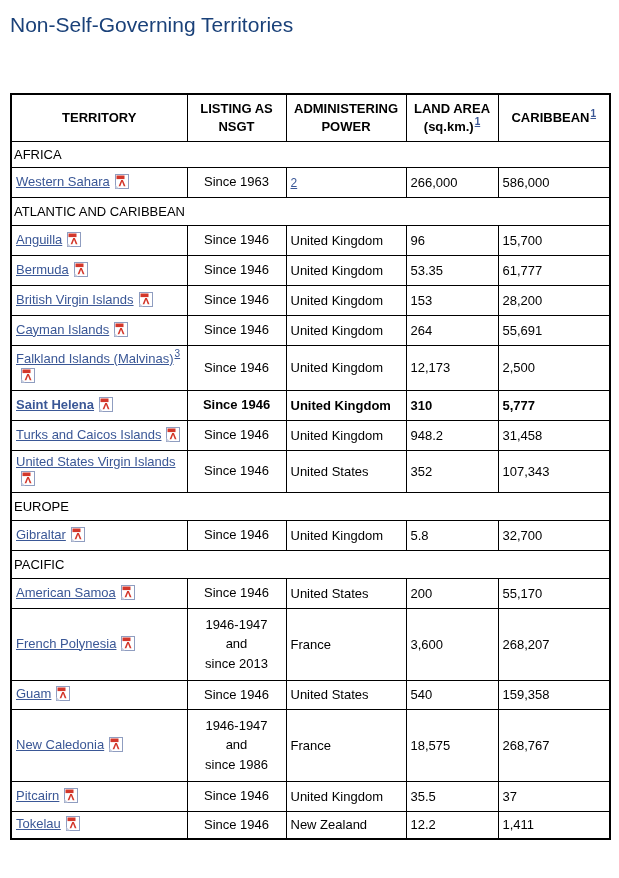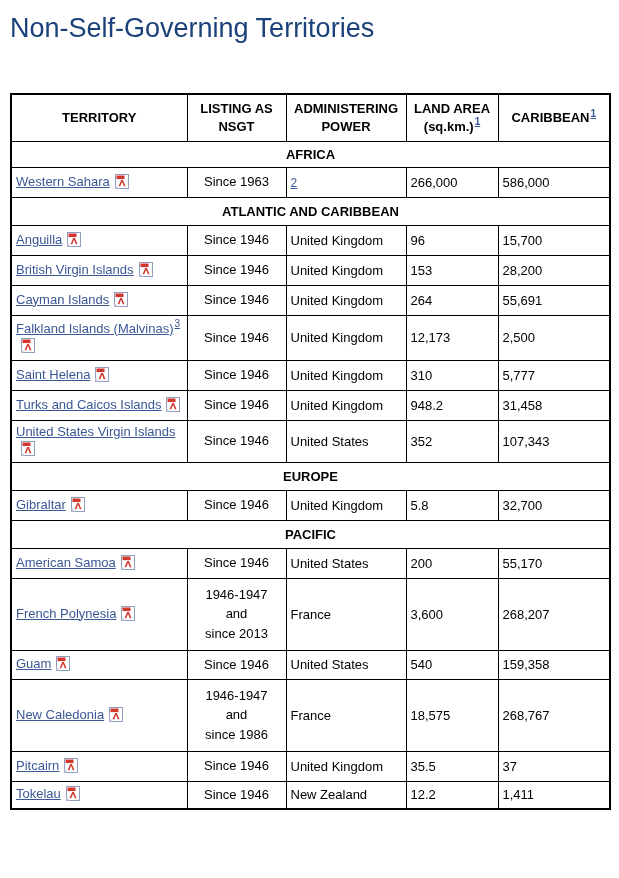--- a/index.html
+++ b/index.html
@@ -11,21 +11,21 @@
   }
   *{box-sizing:border-box;}
   html,body{margin:0;padding:0;}
   body{
     width:619px;height:878px;background:#ffffff;
     font-family:"Liberation Sans",sans-serif;
     position:relative;overflow:hidden;
   }
   .page-title{
     margin:13px 10px 0 10px;
-    font-size:27px;
+    font-size:21px;
     font-weight:400;
     color:var(--title-blue);
     letter-spacing:0;
   }
   table.nsgt{
     position:absolute;left:10px;top:93px;
     width:599px;
     border-collapse:collapse;
     table-layout:fixed;
     border:2px solid var(--border-black);
@@ -34,21 +34,21 @@
     border:1px solid var(--border-black);
     font-size:13px;color:#000;
     padding:2px 4px;
     vertical-align:middle;
   }
   table.nsgt th{
     font-weight:700;text-align:center;
     height:47px;line-height:1.35;padding:2px 5px;
   }
   tr.section-row td{
-    font-weight:700;text-align:center;padding:4px 2px;
+    font-weight:400;padding:4px 2px;
   }
   td.c-territory{text-align:left;padding-left:7px;padding-right:2px;line-height:1.3;}
   td.c-listing{text-align:center;line-height:1.5;}
   td.c-power{text-align:left;padding-left:8px;}
   td.c-num{text-align:left;padding-left:8px;}
   a{color:var(--link-blue);text-decoration:underline;cursor:pointer;}
   a.fn{
     font-size:10px;vertical-align:super;line-height:0;
     margin-left:1px;
   }
@@ -109,20 +109,32 @@
               <rect x="1.5" y="1.5" width="8" height="3.6" fill="#d3372b"></rect>
               <path d="M3.6 12.3 L6.2 5.9 L7.9 5.9 L10.5 12.3 L8.8 12.3 L7.05 7.7 L5.3 12.3 Z" fill="#d3372b"></path>
               <path d="M0.5 14.5 L4 14.5 L0.5 11 Z" fill="#c9d0e0"></path>
             </svg></span></td>
         <td class="c-listing">Since 1946</td>
         <td class="c-power">United Kingdom</td>
         <td class="c-num">96</td>
         <td class="c-num">15,700</td>
       </tr>
       <tr style="height: 30px;">
+        <td class="c-territory"><a href="#" class="t-link">Bermuda</a><span class="pdficon"><svg width="14" height="15" viewBox="0 0 14 15">
+              <rect x="0.5" y="0.5" width="13" height="14" fill="#ffffff" stroke="#8f9dc0"></rect>
+              <rect x="1.5" y="1.5" width="8" height="3.6" fill="#d3372b"></rect>
+              <path d="M3.6 12.3 L6.2 5.9 L7.9 5.9 L10.5 12.3 L8.8 12.3 L7.05 7.7 L5.3 12.3 Z" fill="#d3372b"></path>
+              <path d="M0.5 14.5 L4 14.5 L0.5 11 Z" fill="#c9d0e0"></path>
+            </svg></span></td>
+        <td class="c-listing">Since 1946</td>
+        <td class="c-power">United Kingdom</td>
+        <td class="c-num">53.35</td>
+        <td class="c-num">61,777</td>
+      </tr>
+      <tr style="height: 30px;">
         <td class="c-territory"><a href="#" class="t-link">British Virgin Islands</a><span class="pdficon"><svg width="14" height="15" viewBox="0 0 14 15">
               <rect x="0.5" y="0.5" width="13" height="14" fill="#ffffff" stroke="#8f9dc0"></rect>
               <rect x="1.5" y="1.5" width="8" height="3.6" fill="#d3372b"></rect>
               <path d="M3.6 12.3 L6.2 5.9 L7.9 5.9 L10.5 12.3 L8.8 12.3 L7.05 7.7 L5.3 12.3 Z" fill="#d3372b"></path>
               <path d="M0.5 14.5 L4 14.5 L0.5 11 Z" fill="#c9d0e0"></path>
             </svg></span></td>
         <td class="c-listing">Since 1946</td>
         <td class="c-power">United Kingdom</td>
         <td class="c-num">153</td>
         <td class="c-num">28,200</td>
@@ -144,21 +156,21 @@
               <rect x="0.5" y="0.5" width="13" height="14" fill="#ffffff" stroke="#8f9dc0"></rect>
               <rect x="1.5" y="1.5" width="8" height="3.6" fill="#d3372b"></rect>
               <path d="M3.6 12.3 L6.2 5.9 L7.9 5.9 L10.5 12.3 L8.8 12.3 L7.05 7.7 L5.3 12.3 Z" fill="#d3372b"></path>
               <path d="M0.5 14.5 L4 14.5 L0.5 11 Z" fill="#c9d0e0"></path>
             </svg></span></td>
         <td class="c-listing">Since 1946</td>
         <td class="c-power">United Kingdom</td>
         <td class="c-num">12,173</td>
         <td class="c-num">2,500</td>
       </tr>
-      <tr style="height: 30px;">
+      <tr style="height: 30px; font-weight: bold;">
         <td class="c-territory"><a href="#" class="t-link">Saint Helena</a><span class="pdficon"><svg width="14" height="15" viewBox="0 0 14 15">
               <rect x="0.5" y="0.5" width="13" height="14" fill="#ffffff" stroke="#8f9dc0"></rect>
               <rect x="1.5" y="1.5" width="8" height="3.6" fill="#d3372b"></rect>
               <path d="M3.6 12.3 L6.2 5.9 L7.9 5.9 L10.5 12.3 L8.8 12.3 L7.05 7.7 L5.3 12.3 Z" fill="#d3372b"></path>
               <path d="M0.5 14.5 L4 14.5 L0.5 11 Z" fill="#c9d0e0"></path>
             </svg></span></td>
         <td class="c-listing">Since 1946</td>
         <td class="c-power">United Kingdom</td>
         <td class="c-num">310</td>
         <td class="c-num">5,777</td>

